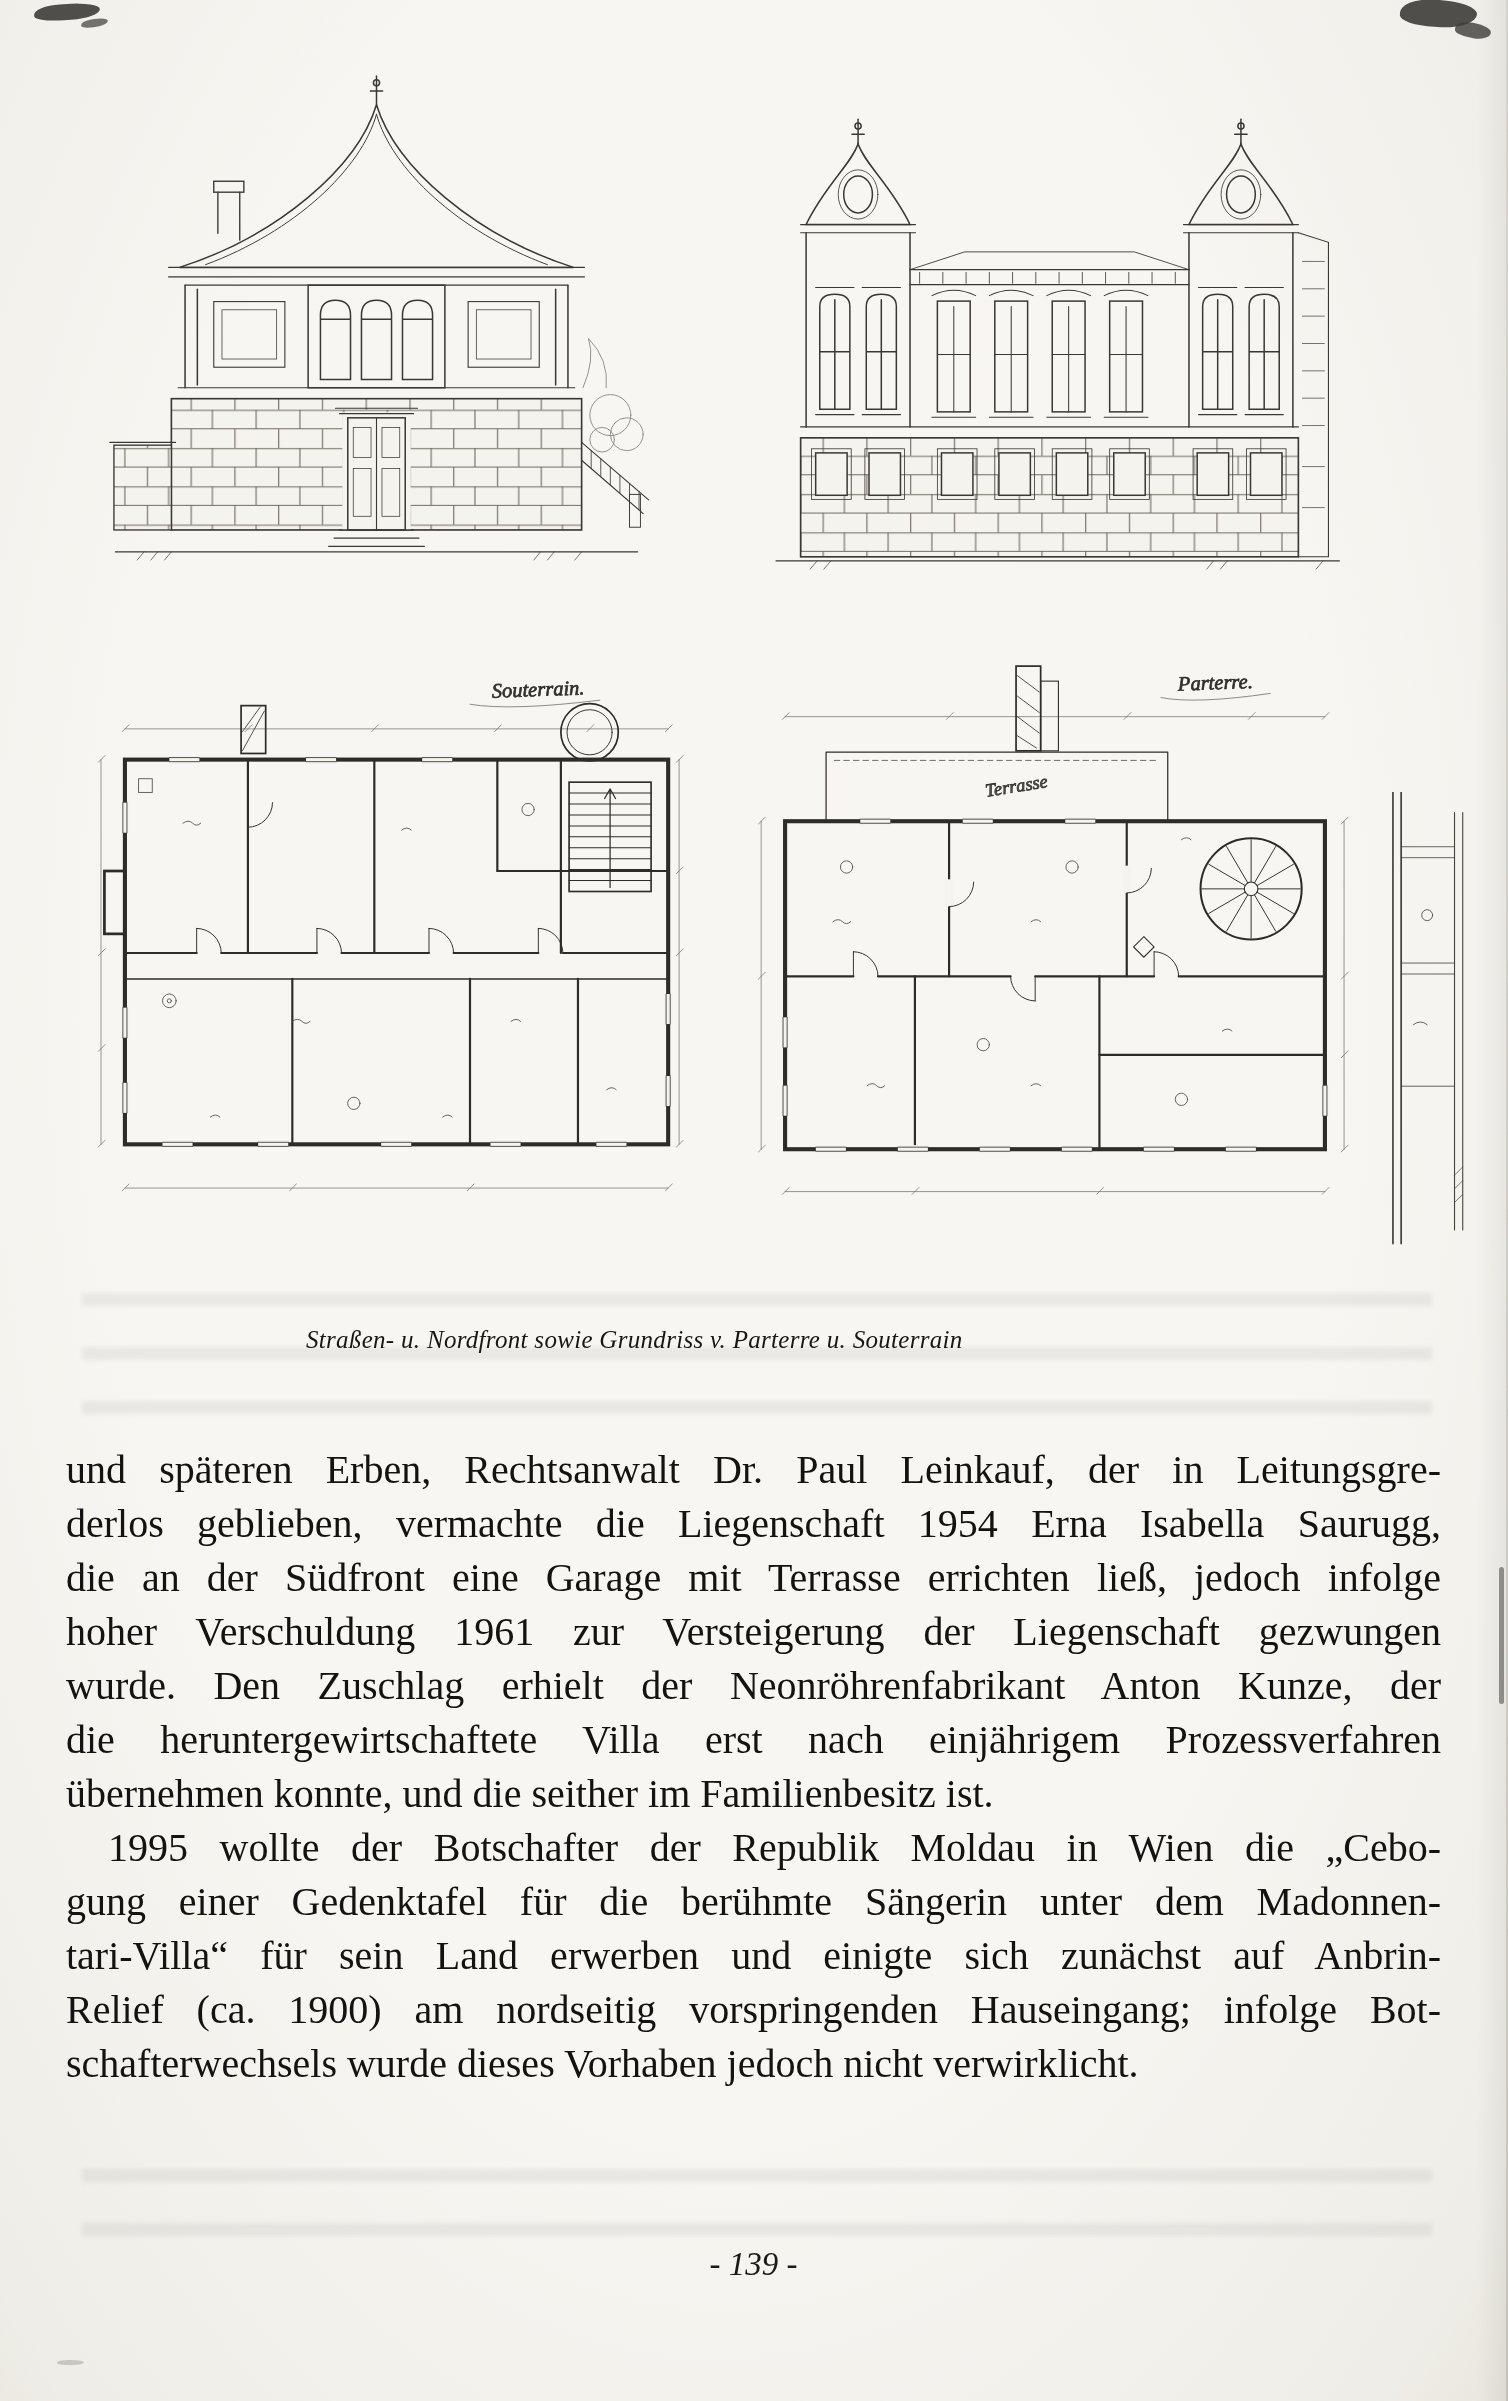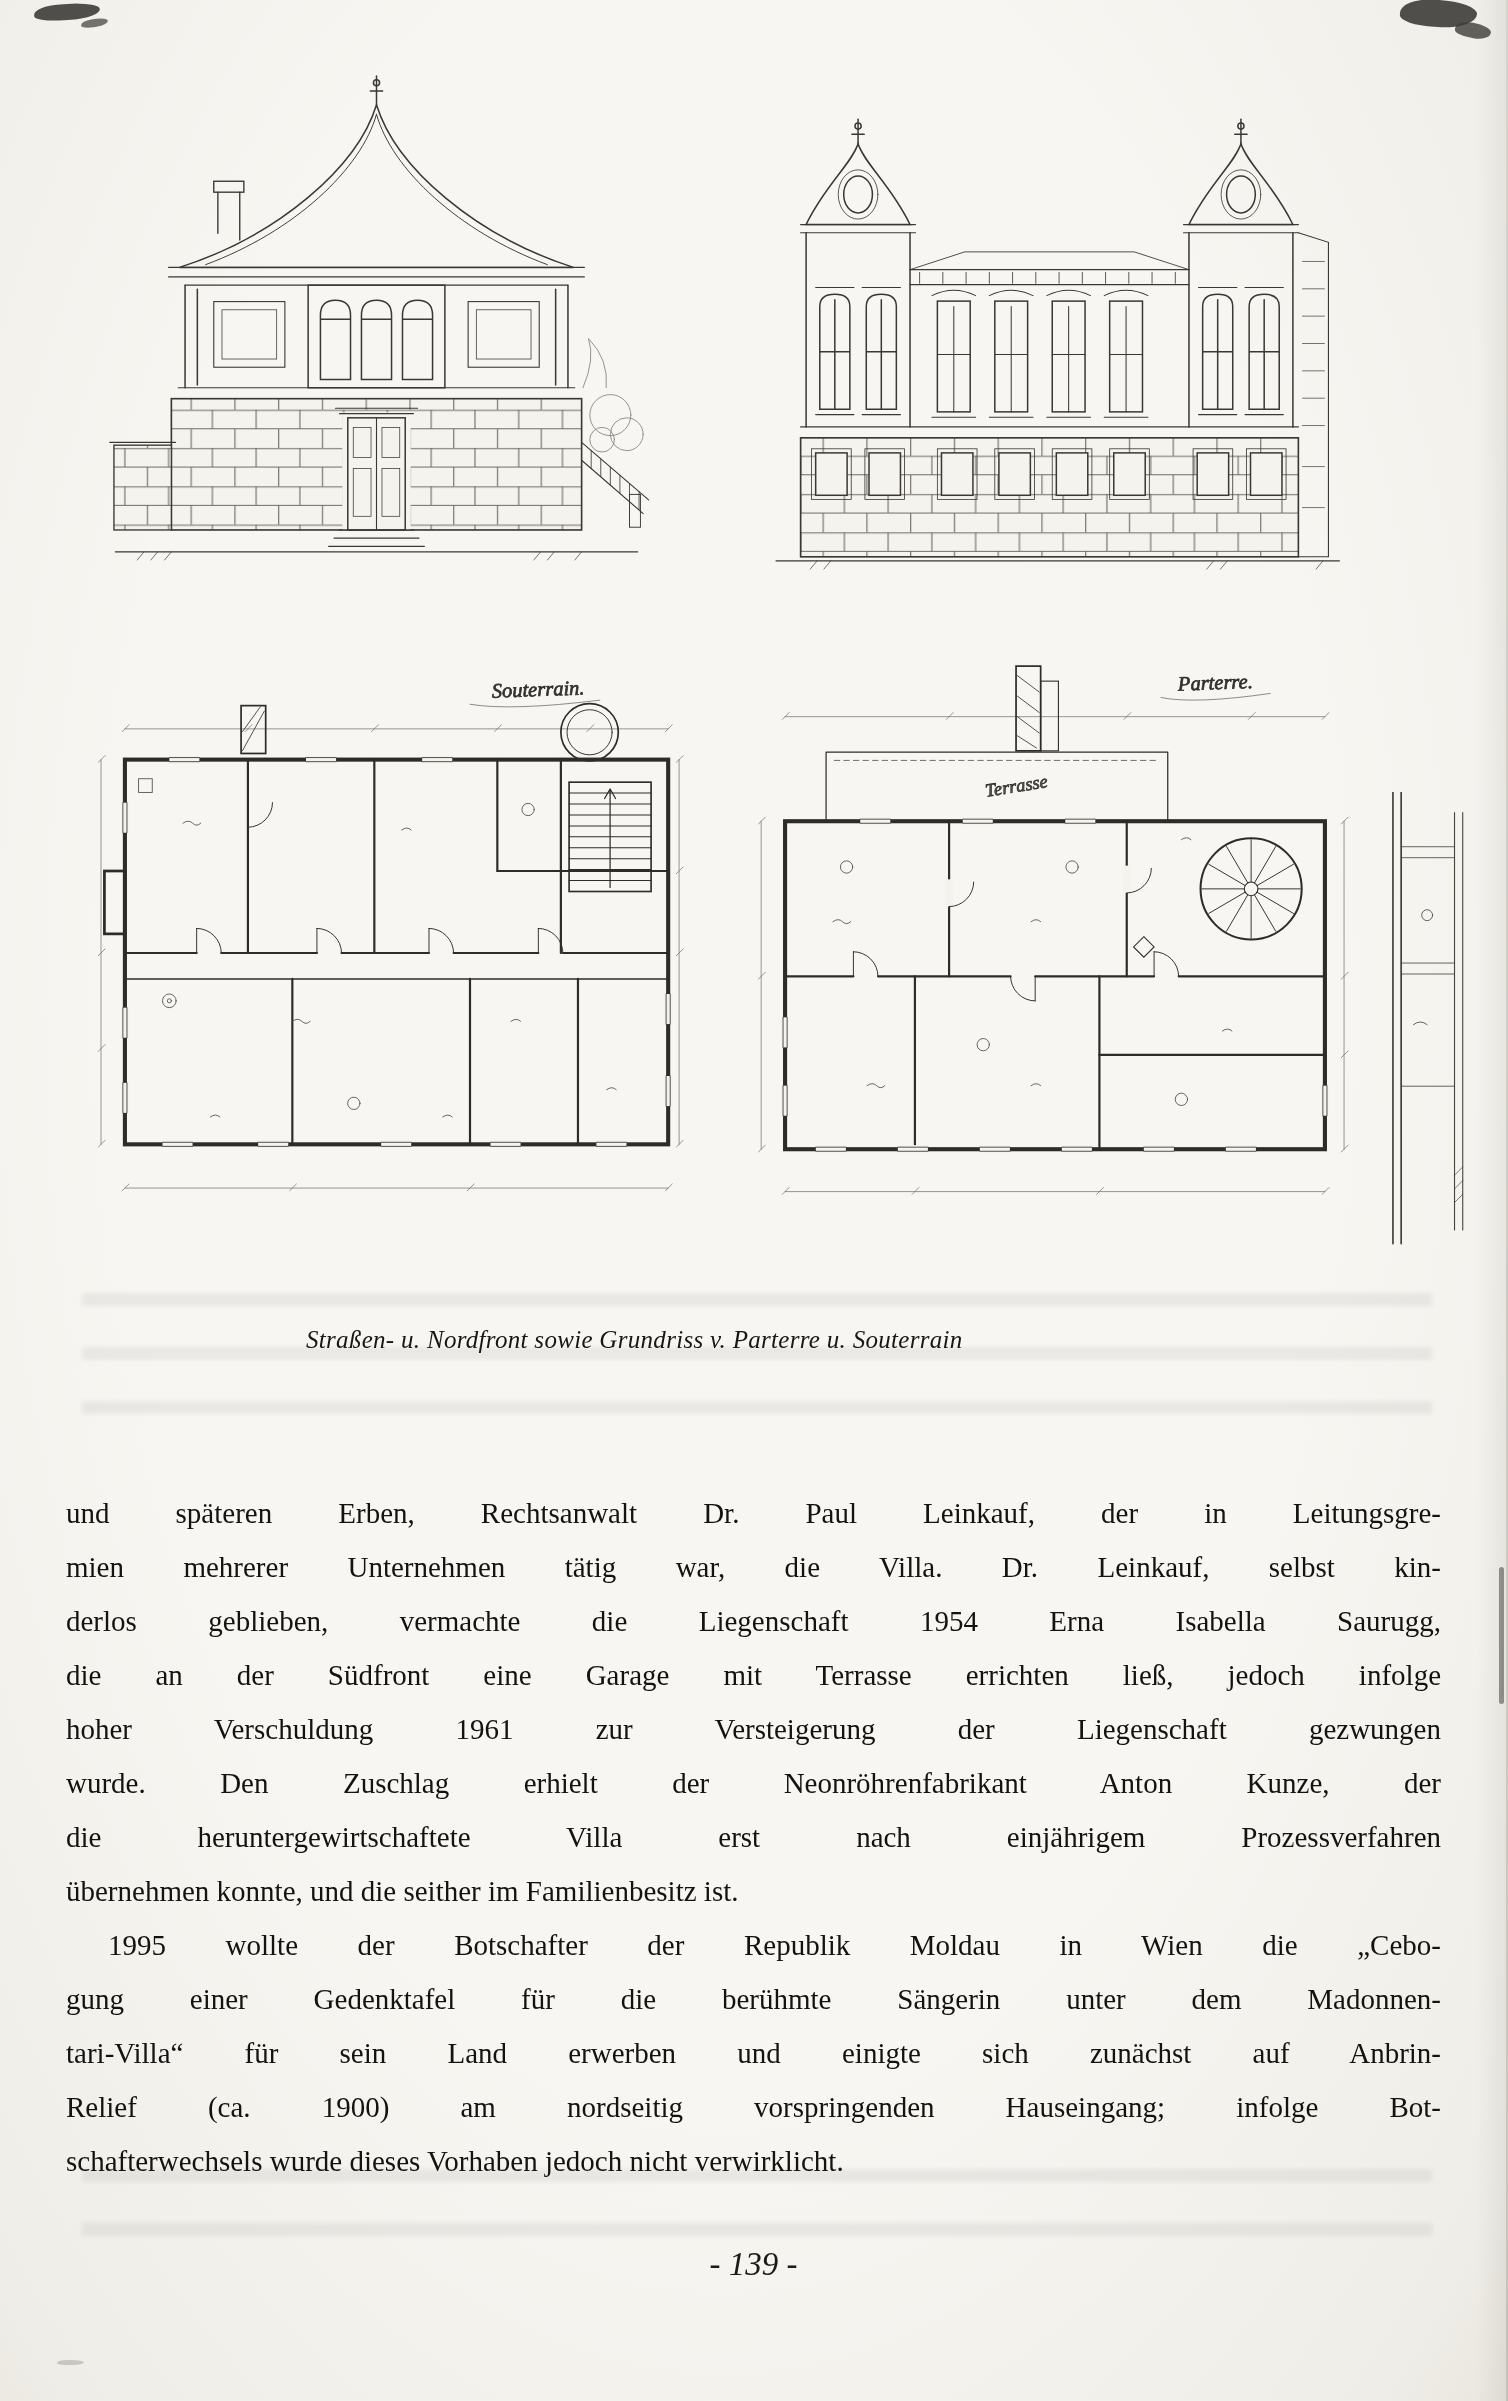--- a/index.html
+++ b/index.html
@@ -14,22 +14,22 @@
     font-family:"Liberation Serif", serif;
     color:#171614;
   }
   .fig{position:absolute;}
   .caption{
     position:absolute;left:306px;top:1319px;
     font-style:italic;font-size:25px;line-height:41px;
     letter-spacing:0.3px;color:#181715;white-space:nowrap;
   }
   .bodytext{
-    position:absolute;left:66px;top:1486px;width:1375px;
-    font-size:29px;line-height:54px;color:#141311;
+    position:absolute;left:66px;top:1443px;width:1375px;
+    font-size:40px;line-height:54px;color:#141311;
   }
   .line{display:block;text-align:justify;text-align-last:justify;white-space:normal;}
   .line.last{text-align-last:left;}
   .line.indent{text-indent:42px;font-family:Liberation Serif, serif;}
   .pagenum{
     position:absolute;left:66px;top:2246px;width:1375px;
     text-align:center;font-style:italic;font-size:33px;color:#1b1a18;
   }
   .ghost{
     position:absolute;pointer-events:none;
@@ -391,21 +391,20 @@
       <path d="M100,560 l12,-12 M100,580 l12,-12 M100,600 l12,-12" stroke-width="1"></path>
       <circle cx="60" cy="180" r="8" stroke-width="1.2"></circle>
       <path d="M40,340 q10,-8 20,0" stroke-width="1.2"></path>
     </g>
   </svg>
 
   <div class="caption">Straßen- u. Nordfront sowie Grundriss v. Parterre u. Souterrain</div>
 
   <div class="bodytext">
     <div class="line just">und späteren Erben, Rechtsanwalt Dr. Paul Leinkauf, der in Leitungsgre-</div>
-    <div class="line just">mien mehrerer Unternehmen tätig war, die Villa. Dr. Leinkauf, selbst kin-</div>
     <div class="line just">derlos geblieben, vermachte die Liegenschaft 1954 Erna Isabella Saurugg,</div>
     <div class="line just">die an der Südfront eine Garage mit Terrasse errichten ließ, jedoch infolge</div>
     <div class="line just">hoher Verschuldung 1961 zur Versteigerung der Liegenschaft gezwungen</div>
     <div class="line just">wurde. Den Zuschlag erhielt der Neonröhrenfabrikant Anton Kunze, der</div>
     <div class="line just">die heruntergewirtschaftete Villa erst nach einjährigem Prozessverfahren</div>
     <div class="line last">übernehmen konnte, und die seither im Familienbesitz ist.</div>
     <div class="line just indent">1995 wollte der Botschafter der Republik Moldau in Wien die „Cebo-</div>
     <div class="line just">gung einer Gedenktafel für die berühmte Sängerin unter dem Madonnen-</div>
     <div class="line just">tari-Villa“ für sein Land erwerben und einigte sich zunächst auf Anbrin-</div>
     <div class="line just">Relief (ca. 1900) am nordseitig vorspringenden Hauseingang; infolge Bot-</div>

